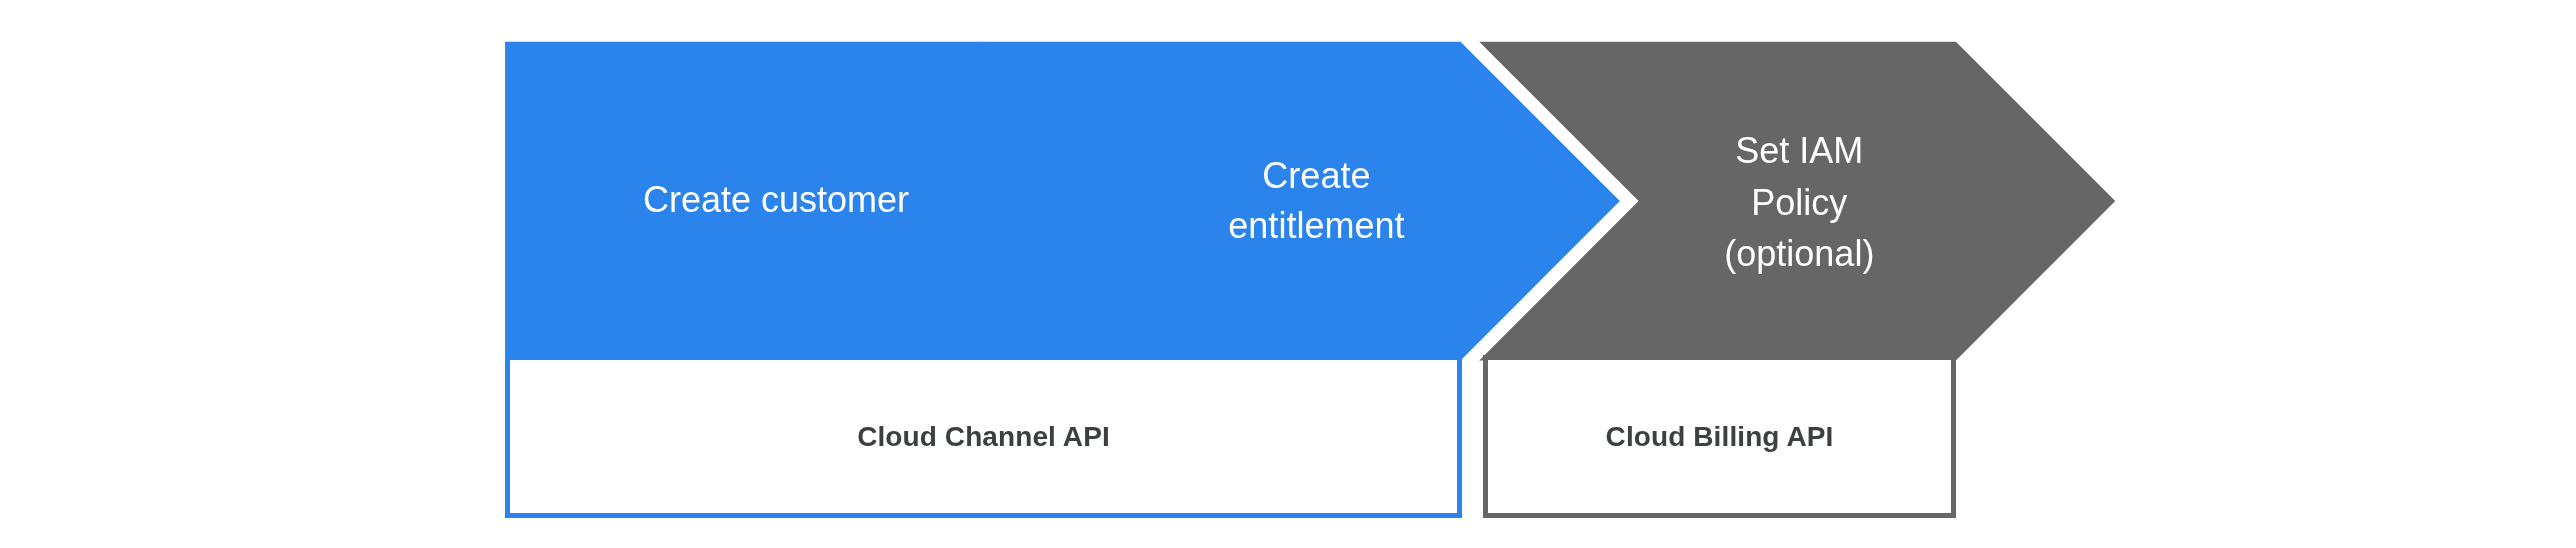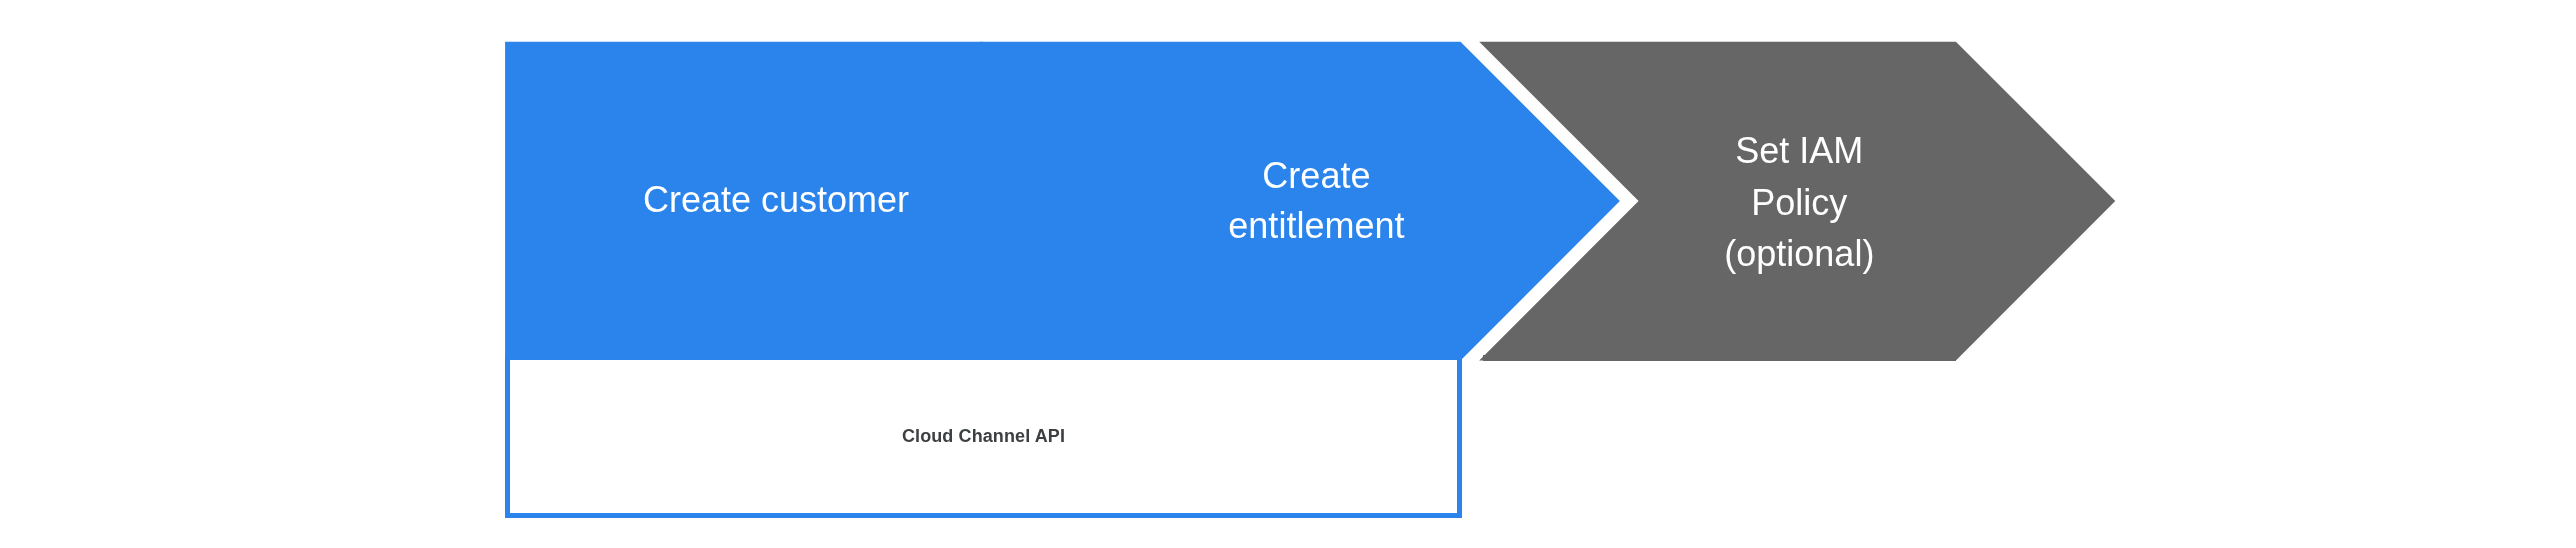--- a/index.html
+++ b/index.html
@@ -54,21 +54,21 @@
   #api-box-billing {
     left: 1483px;
     top: 360px;
     width: 473px;
     height: 158px;
     border: 5.5px solid #666666;
     border-top: 0;
   }
   .api-box-text {
     font-family: "Liberation Sans", sans-serif;
-    font-size: 18px;
+    font-size: 28px;
     font-weight: bold;
     color: #3c4043;
     letter-spacing: 0.1px;
   }
   
   .box-top-cap {
     position: absolute;
     height: 5.5px;
   }
   #cap-channel { left: 505px; top: 355px; width: 957px; background: #2A84EB; }
@@ -101,15 +101,18 @@
 
   </svg>
 
   <div class="box-top-cap" id="cap-channel"></div>
   <div class="box-top-cap" id="cap-billing"></div>
 
   <div class="api-box" id="api-box-channel">
     <span class="api-box-text">Cloud Channel API</span>
   </div>
 
+  <div class="api-box" id="api-box-billing">
+    <span class="api-box-text">Cloud Billing API</span>
+  </div>
 
 </div>
 
 
 </body></html>

